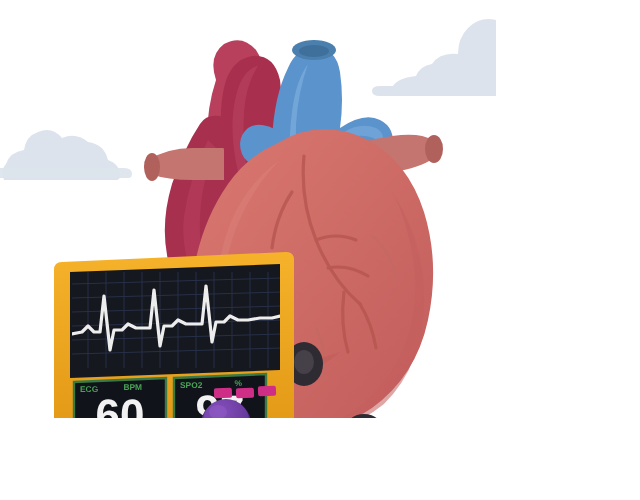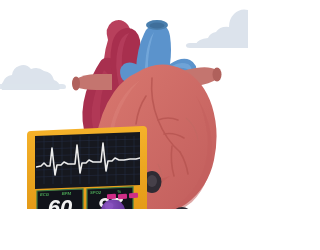--- a/index.html
+++ b/index.html
@@ -7,21 +7,20 @@
   body{
     font-family:"Liberation Sans", sans-serif;
     -webkit-font-smoothing:antialiased;
   }
   #scene{
     position:relative;
     width:248px;
     height:209px;
     overflow:hidden;
     background:#5eead4;
-    font-style:italic;
   }
   #scene svg{display:block;}
   .readout-digits{
     font-family:"Liberation Sans", sans-serif;
     font-weight:bold;
     fill:#f2f2f2;
   }
   .readout-label{
     font-family:"Liberation Sans", sans-serif;
     font-weight:bold;

